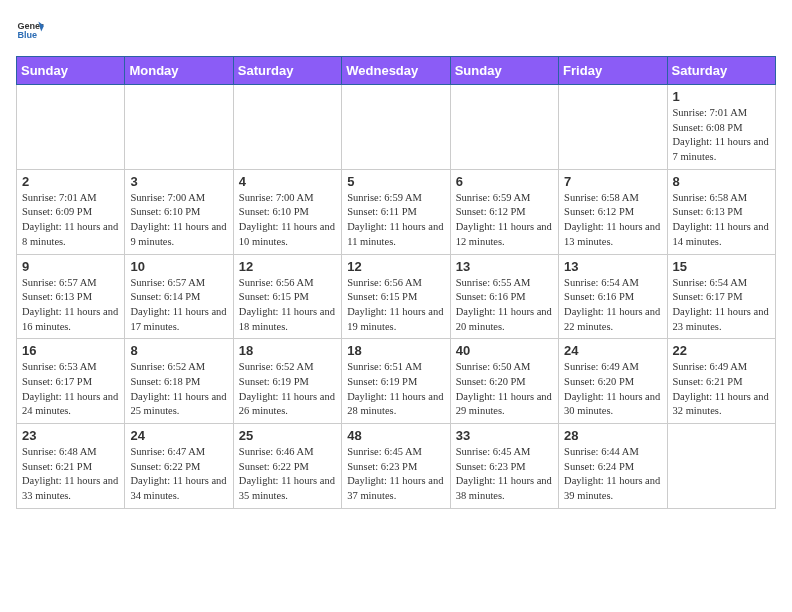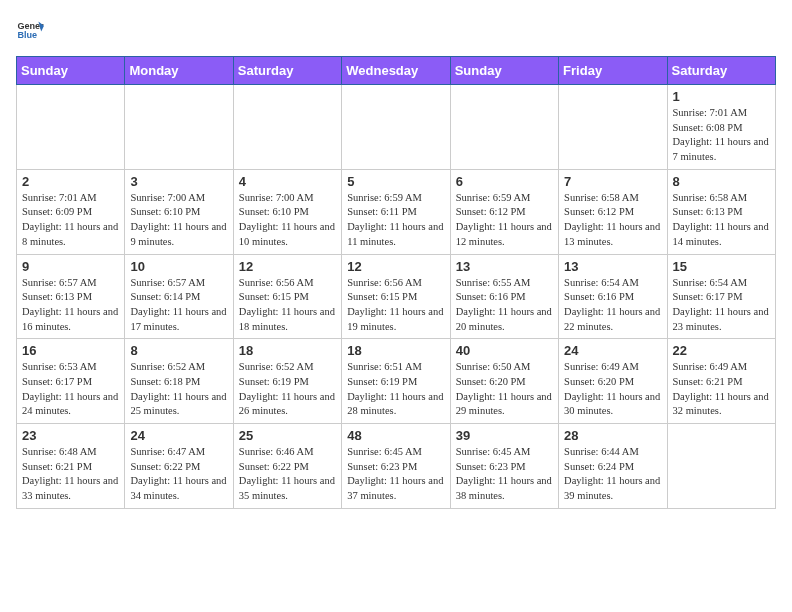--- a/index.html
+++ b/index.html
@@ -221,21 +221,21 @@
         </td>
         <td>
           <span class="day-number">25</span>
           <div class="day-info">Sunrise: 6:46 AM<br>Sunset: 6:22 PM<br>Daylight: 11 hours and 35 minutes.</div>
         </td>
         <td>
           <span class="day-number">48</span>
           <div class="day-info">Sunrise: 6:45 AM<br>Sunset: 6:23 PM<br>Daylight: 11 hours and 37 minutes.</div>
         </td>
         <td>
-          <span class="day-number">39</span>
+          <span class="day-number">33</span>
           <div class="day-info">Sunrise: 6:45 AM<br>Sunset: 6:23 PM<br>Daylight: 11 hours and 38 minutes.</div>
         </td>
         <td>
           <span class="day-number">28</span>
           <div class="day-info">Sunrise: 6:44 AM<br>Sunset: 6:24 PM<br>Daylight: 11 hours and 39 minutes.</div>
         </td>
         <td class="empty-cell"></td>
       </tr>
     </tbody>
 </table>

